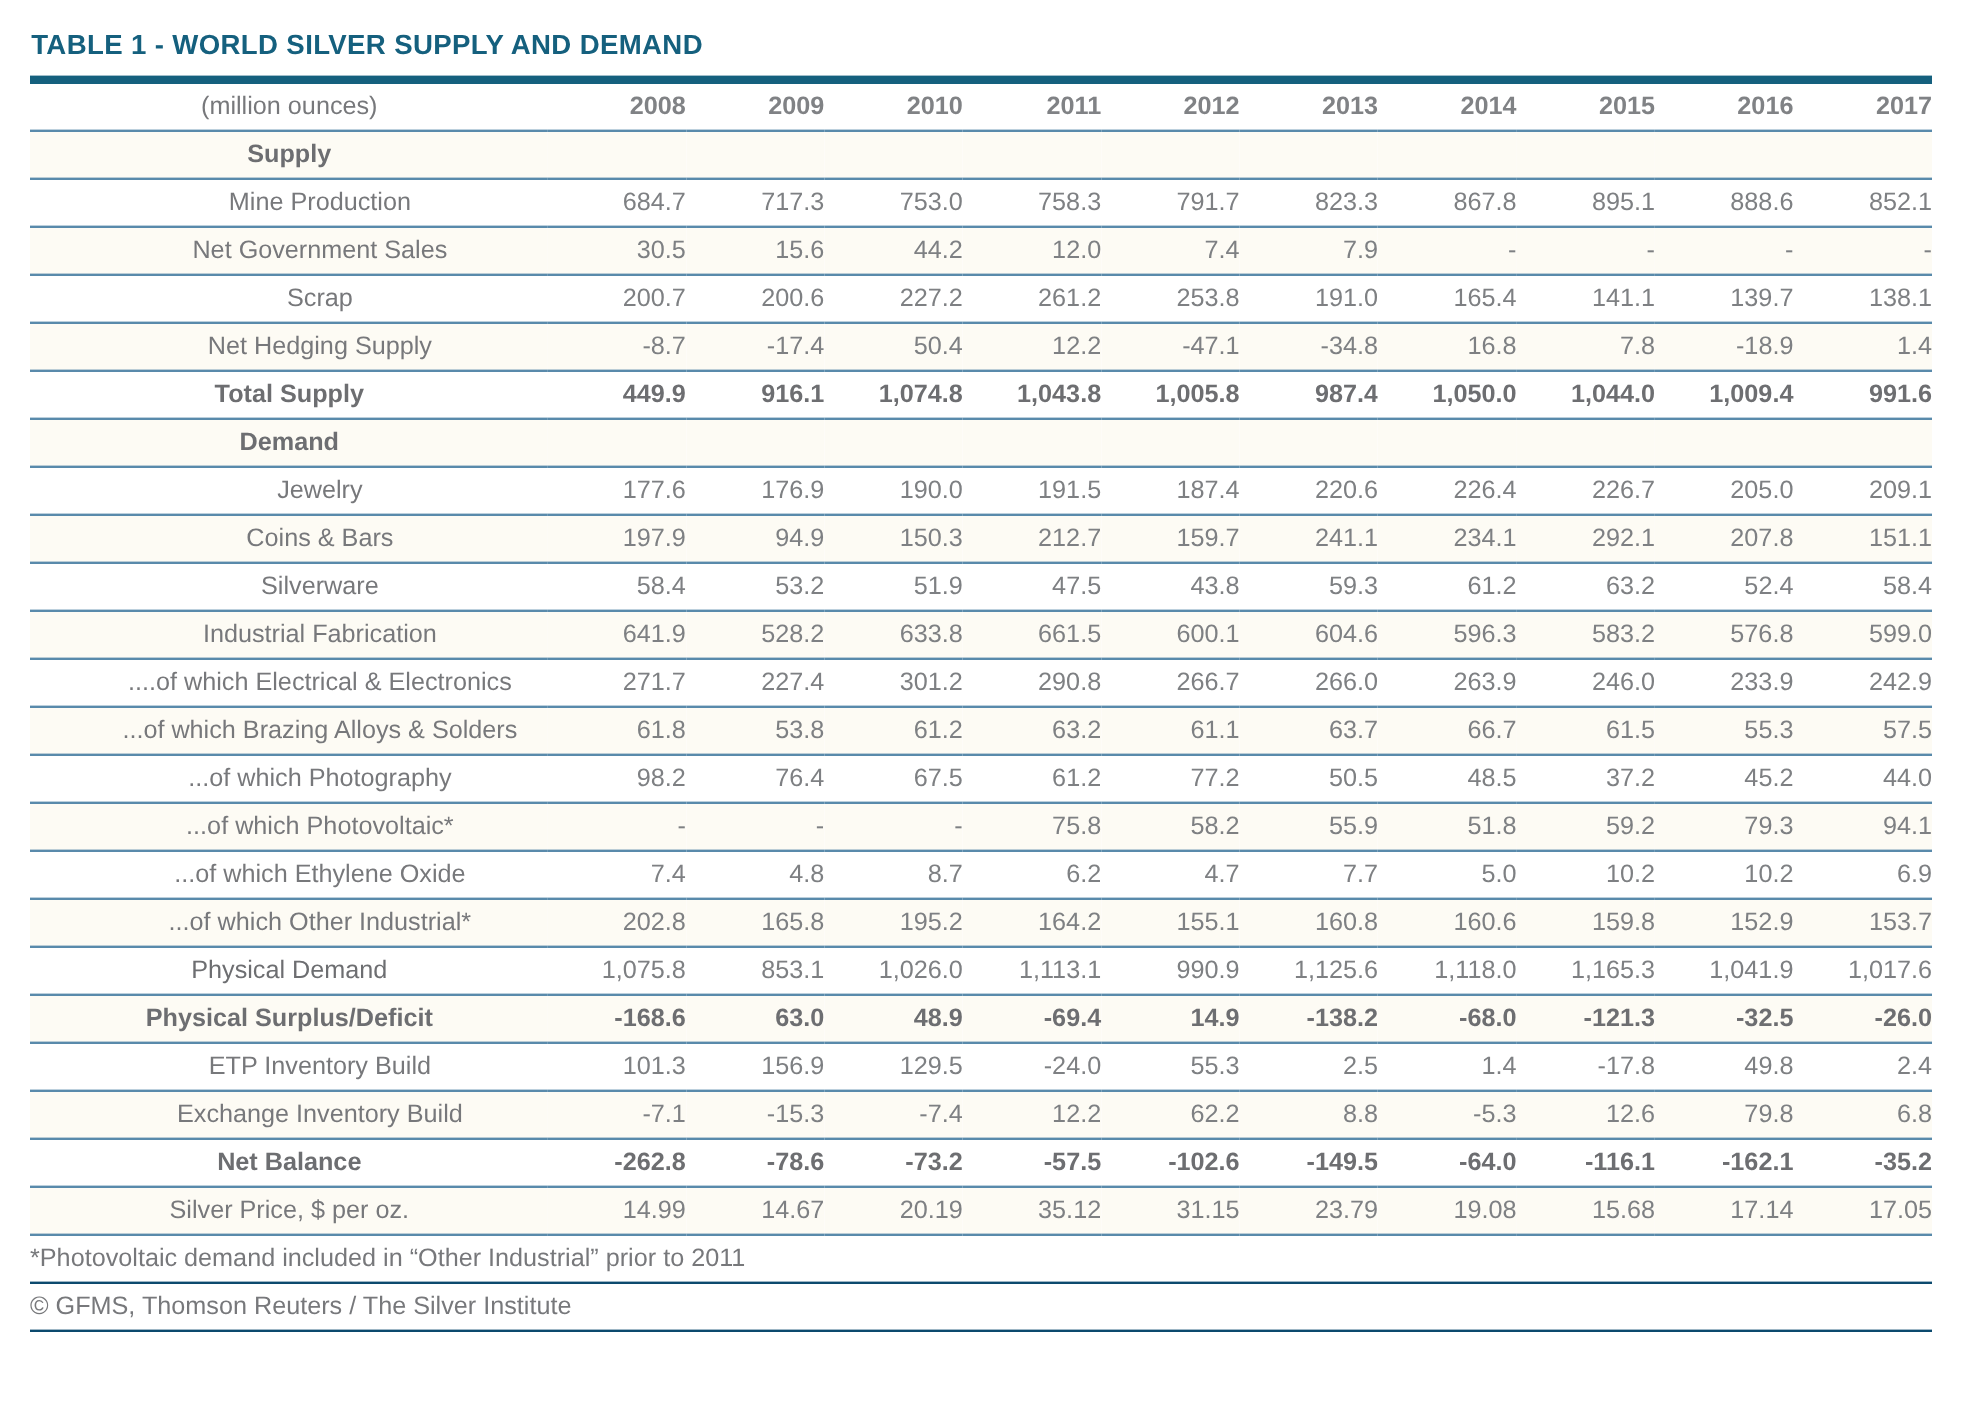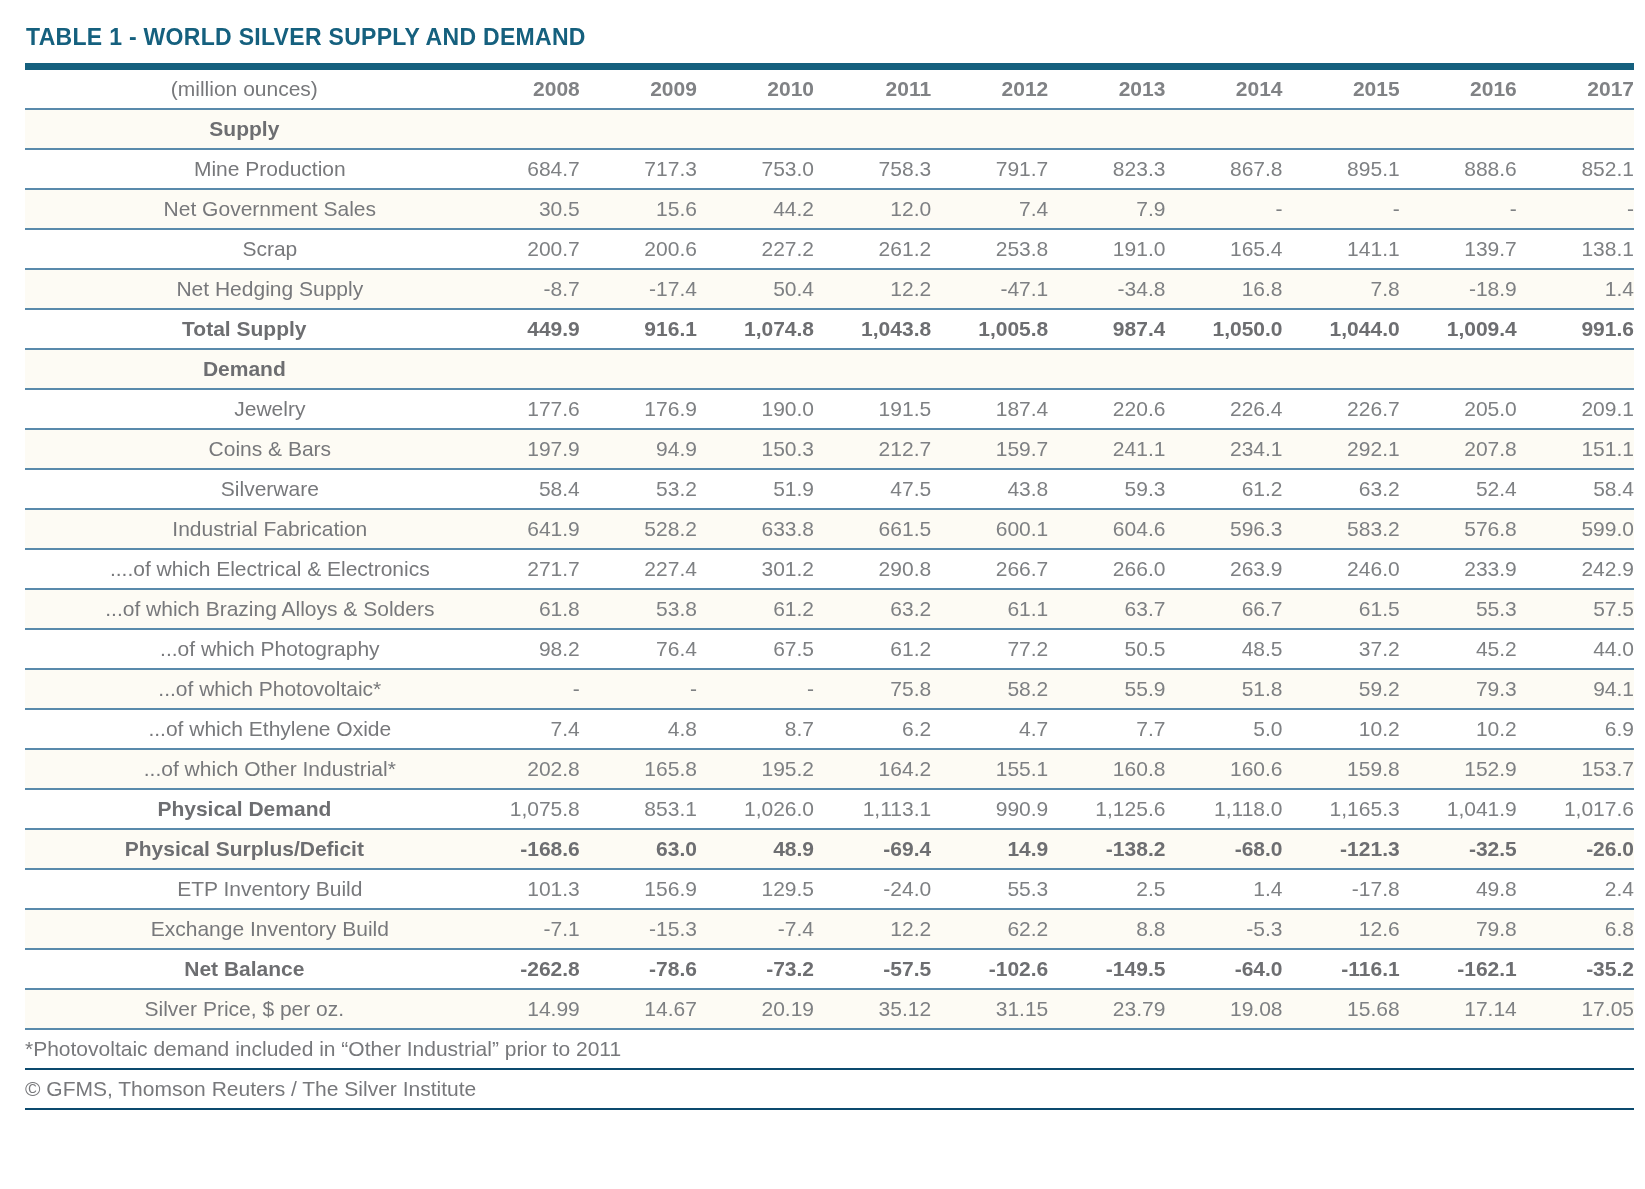--- a/index.html
+++ b/index.html
@@ -6,21 +6,21 @@
     margin: 0;
     padding: 0;
     background: #ffffff;
     font-family: "Liberation Sans", sans-serif;
     color: #77787b;
   }
   .page {
     width: 1645px;
     height: 1189px;
     box-sizing: border-box;
-    padding: 20px 11px 0 25px;
+    padding: 20px 35px 0 25px;
     background: #ffffff;
     overflow: hidden;
   }
   .title {
     font-size: 23px;
     font-weight: 700;
     letter-spacing: 0.3px;
     color: #15607e;
     margin: 4px 0 12px 1px;
   }
@@ -57,21 +57,21 @@
   }
   thead th.num {
     font-weight: 700;
     color: #808285;
   }
   tbody tr:nth-child(odd) { background: #fdfbf4; }
   tr.section td.label   { font-weight: 700; color: #6d6e71; }
   tr.detail  td.label   { padding-left: 52px; }
   tr.total   td.label,
   tr.total   td.num     { font-weight: 700; color: #6d6e71; }
-  tr.subtotal td.label  { font-weight: 700; color: #6d6e71; }
+  tr.subtotal td.label  { font-weight: 400; color: #6d6e71; }
   .note-row {
     font-size: 21px;
     height: 38px;
     line-height: 38px;
     border-bottom: 2px solid #0c4a6e;
     color: #77787b;
     white-space: nowrap;
     overflow: hidden;
   }
 </style>

